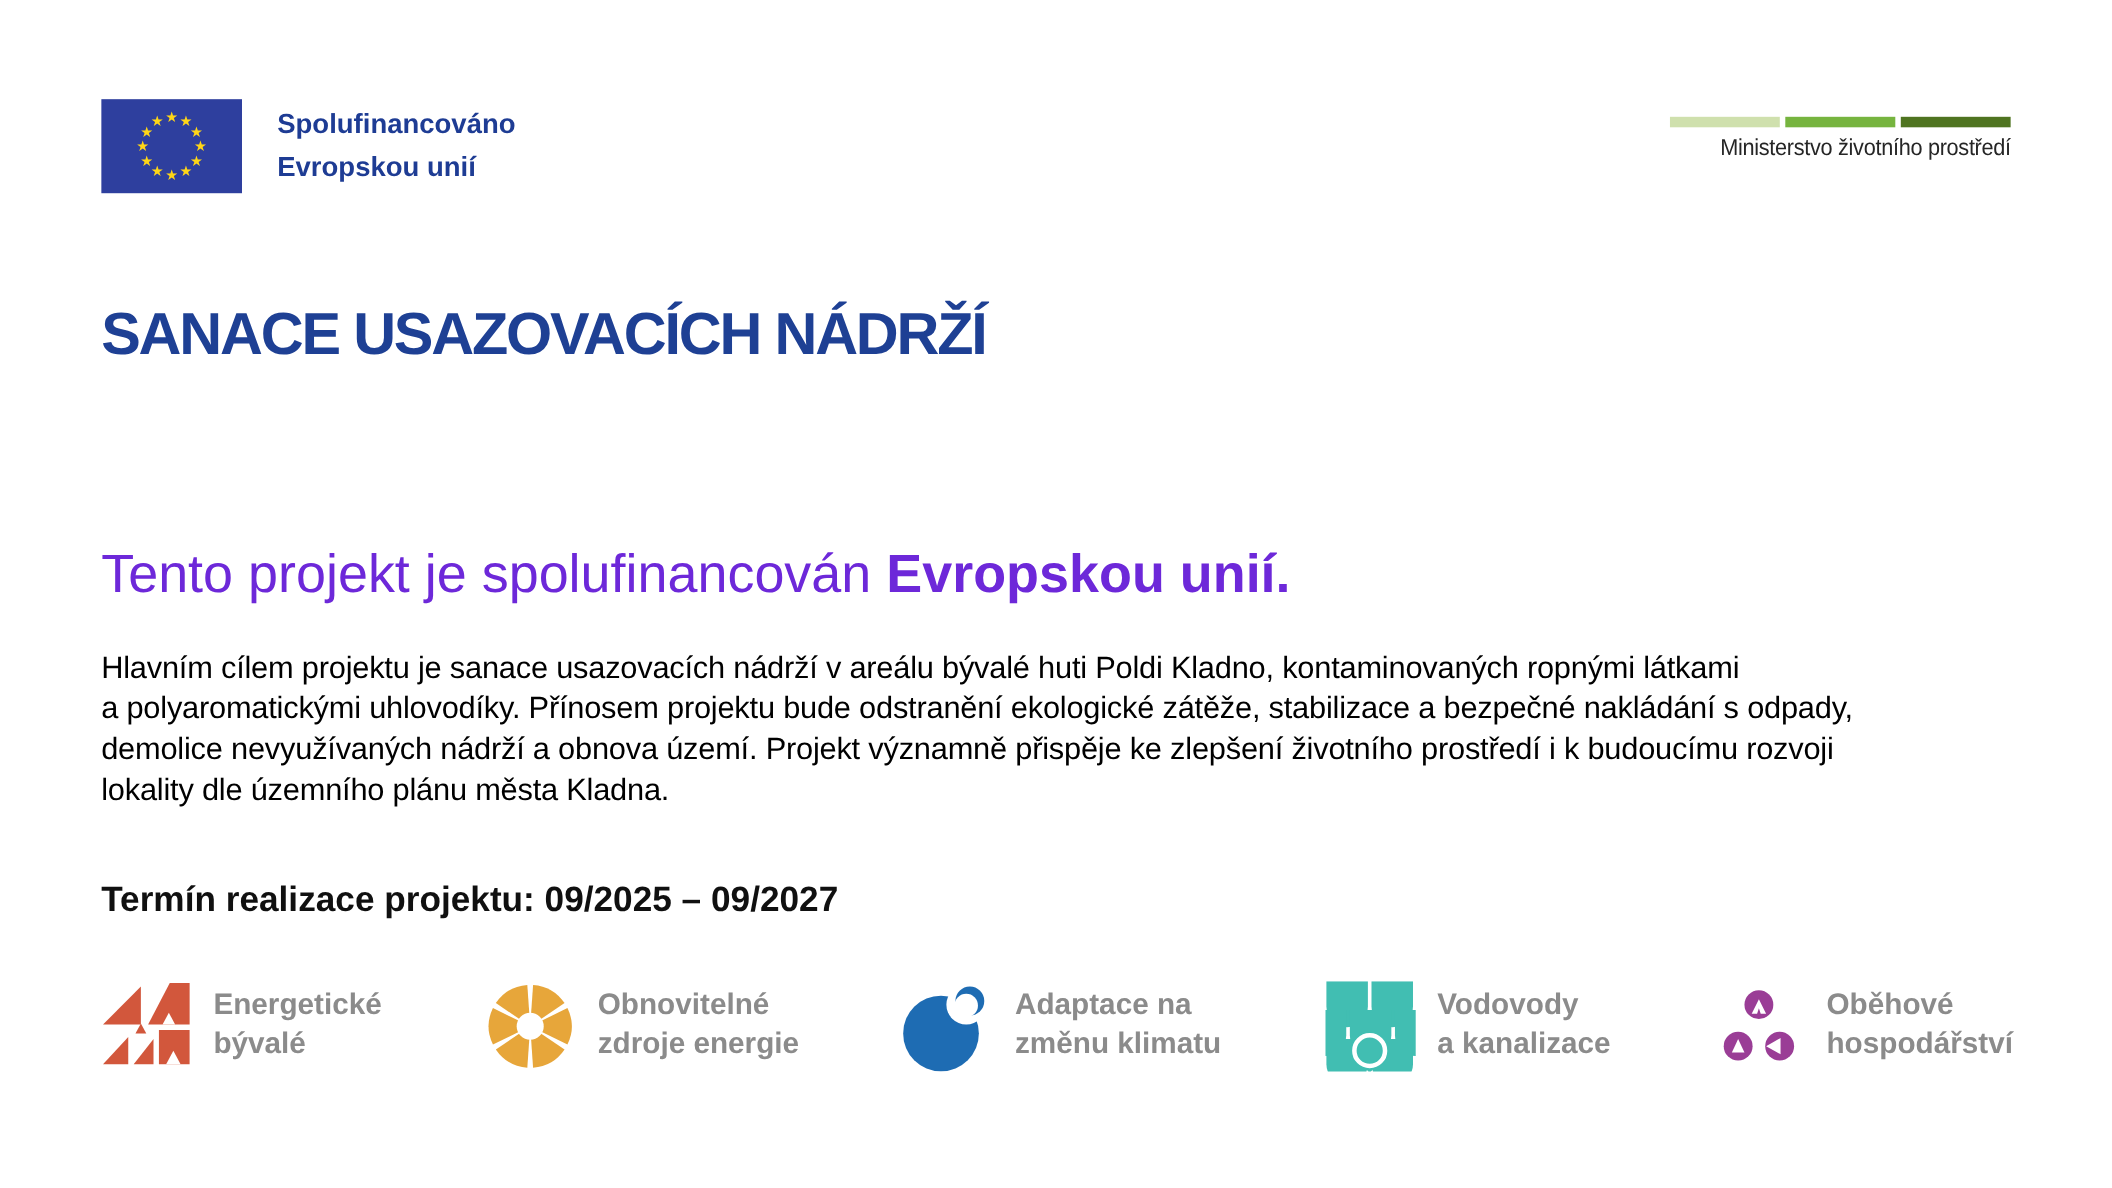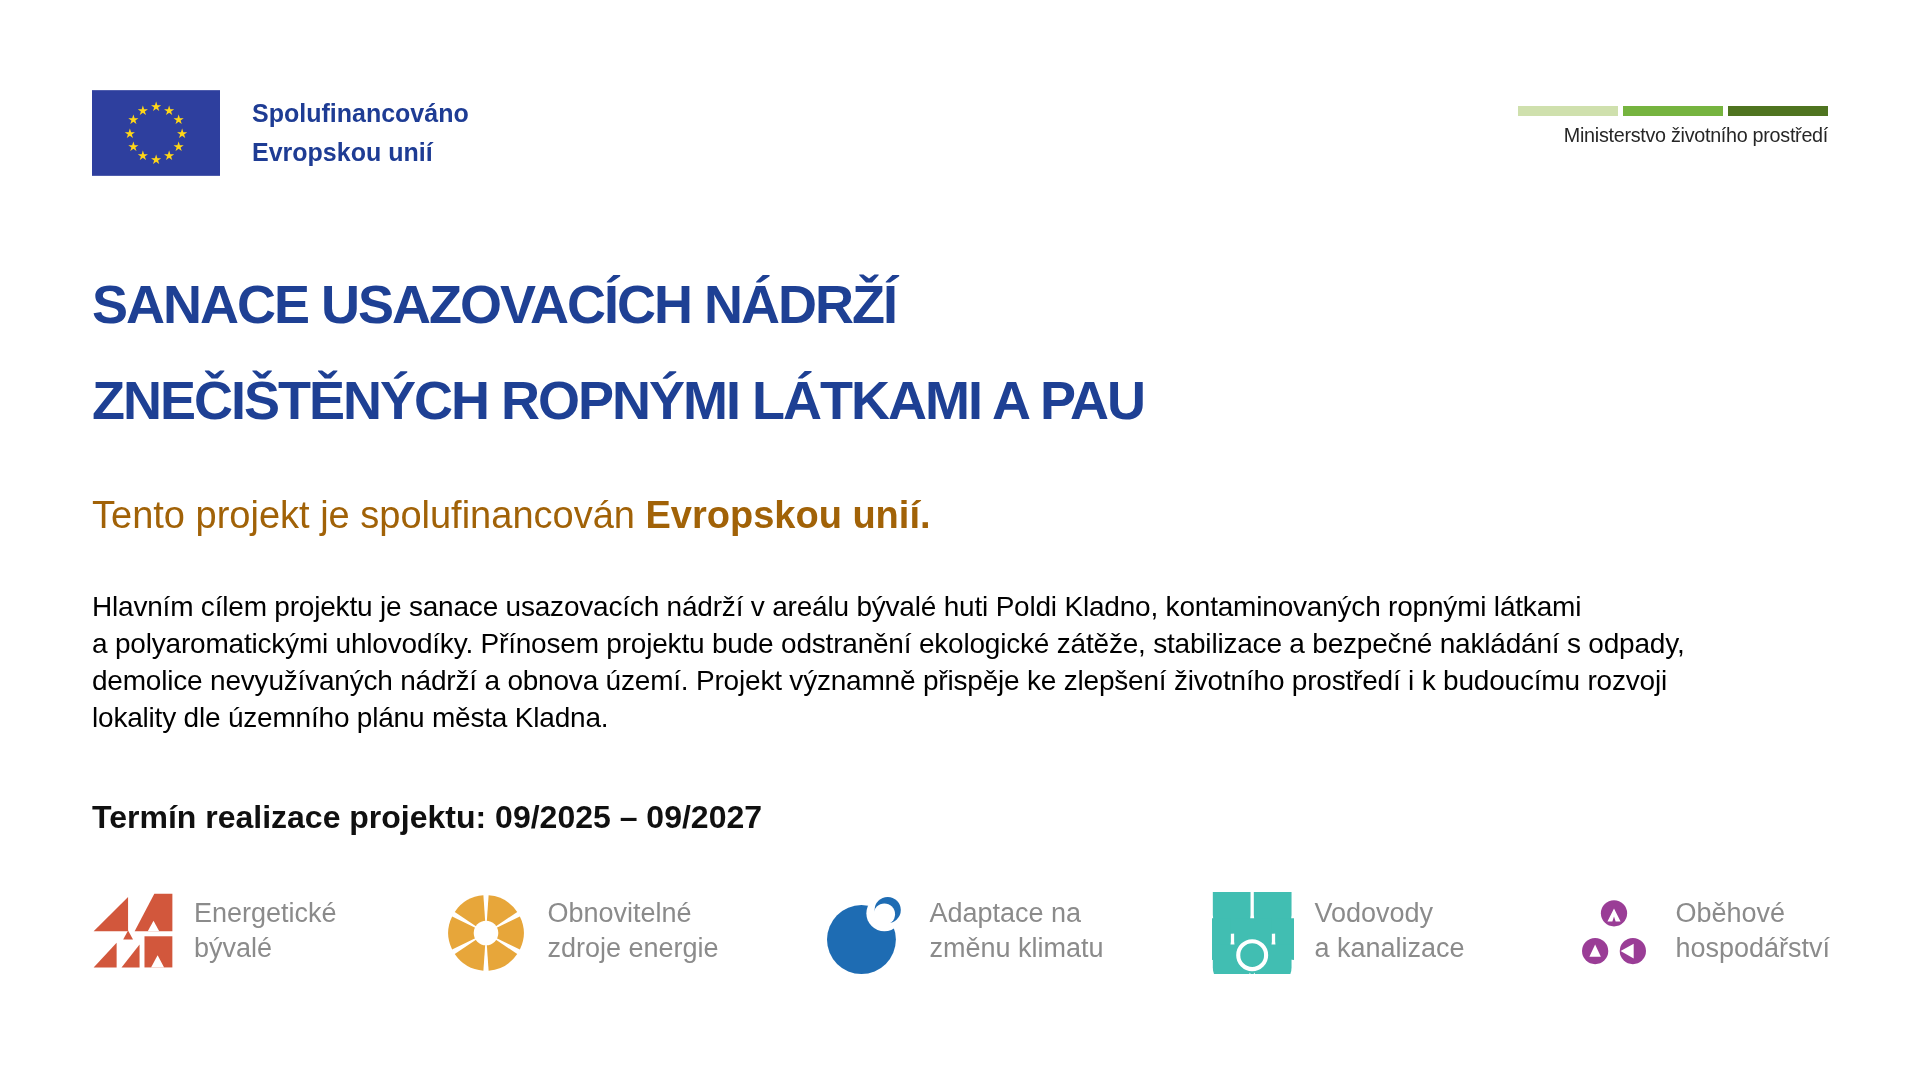--- a/index.html
+++ b/index.html
@@ -17,37 +17,37 @@
     margin-top:7px;font-size:21px;color:#262626;white-space:nowrap;
     letter-spacing:-0.3px;transform:scaleX(0.94);transform-origin:right center;
     text-align:right;font-weight:500;
   }
   
   .title{
     position:absolute;left:92px;top:256px;color:#1e4094;font-weight:bold;
     font-size:54px;line-height:96px;letter-spacing:-2px;white-space:nowrap;
   }
   .subtitle{
-    position:absolute;left:92px;top:494px;color:#a16207;font-size:38px;white-space:nowrap;
+    position:absolute;left:92px;top:494px;color:#6d28d9;font-size:49px;white-space:nowrap;
   }
   .subtitle .b{font-weight:bold;}
   
   .bodytext{
     position:absolute;left:92px;top:588px;color:#000000;font-size:28px;line-height:37px;
     letter-spacing:-0.2px;white-space:nowrap;
   }
   .term{
     position:absolute;left:92px;top:799px;color:#101010;font-size:32px;font-weight:bold;white-space:nowrap;
   }
   
   .cats{
     position:absolute;left:92px;right:90px;top:892px;
     display:flex;justify-content:space-between;align-items:flex-start;
   }
-  .cat{display:flex;gap:20px;align-items:flex-start;}
+  .cat{display:flex;gap:20px;align-items:flex-start;font-weight:bold;}
   .cat svg{display:block;flex:0 0 auto;}
   .cat-label{color:#8b8b8b;font-size:27px;line-height:35px;padding-top:4px;white-space:nowrap;}
 </style>
 </head>
 <body>
 
 <div class="page">
 
   <div class="eu-block">
     <svg class="eu-flag" width="128" height="86" viewBox="0 0 127 85">
@@ -77,21 +77,20 @@
     <svg class="ministry-bars" viewBox="0 0 310 10" preserveAspectRatio="none">
       <rect x="0" y="0" width="100" height="10" fill="#cfe0ad"></rect>
       <rect x="105" y="0" width="100" height="10" fill="#76b43f"></rect>
       <rect x="210" y="0" width="100" height="10" fill="#4f7420"></rect>
     </svg>
     <div class="ministry-name">Ministerstvo životního prostředí</div>
   </div>
 
   <h1 class="title" style="margin:0;">
     <div>SANACE USAZOVACÍCH NÁDRŽÍ</div>
-    <div>ZNEČIŠTĚNÝCH ROPNÝMI LÁTKAMI A PAU</div>
   </h1>
 
   <div class="subtitle">
     <span>Tento projekt je spolufinancován </span><span class="b">Evropskou unií</span><span class="b">.</span>
   </div>
 
   <div class="bodytext">
     <div>Hlavním cílem projektu je sanace usazovacích nádrží v areálu bývalé huti Poldi Kladno, kontaminovaných ropnými látkami</div>
     <div>a polyaromatickými uhlovodíky. Přínosem projektu bude odstranění ekologické zátěže, stabilizace a bezpečné nakládání s odpady,</div>
     <div>demolice nevyužívaných nádrží a obnova území. Projekt významně přispěje ke zlepšení životního prostředí i k budoucímu rozvoji</div>

